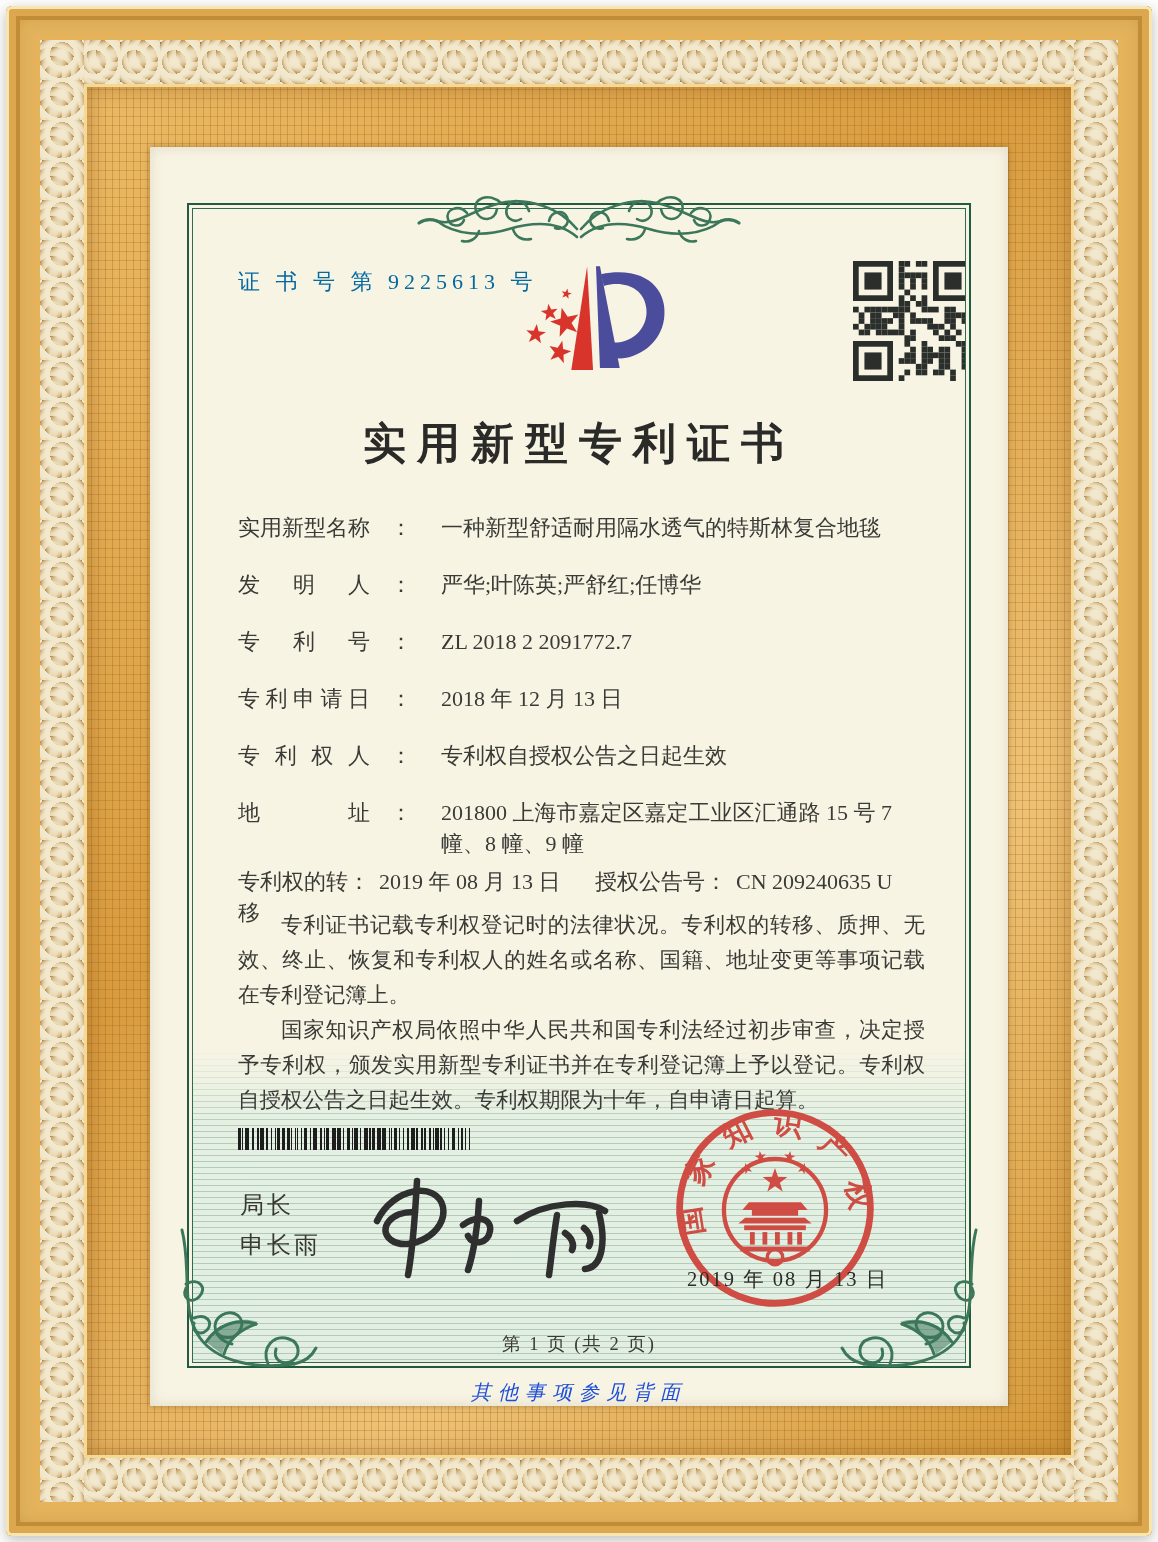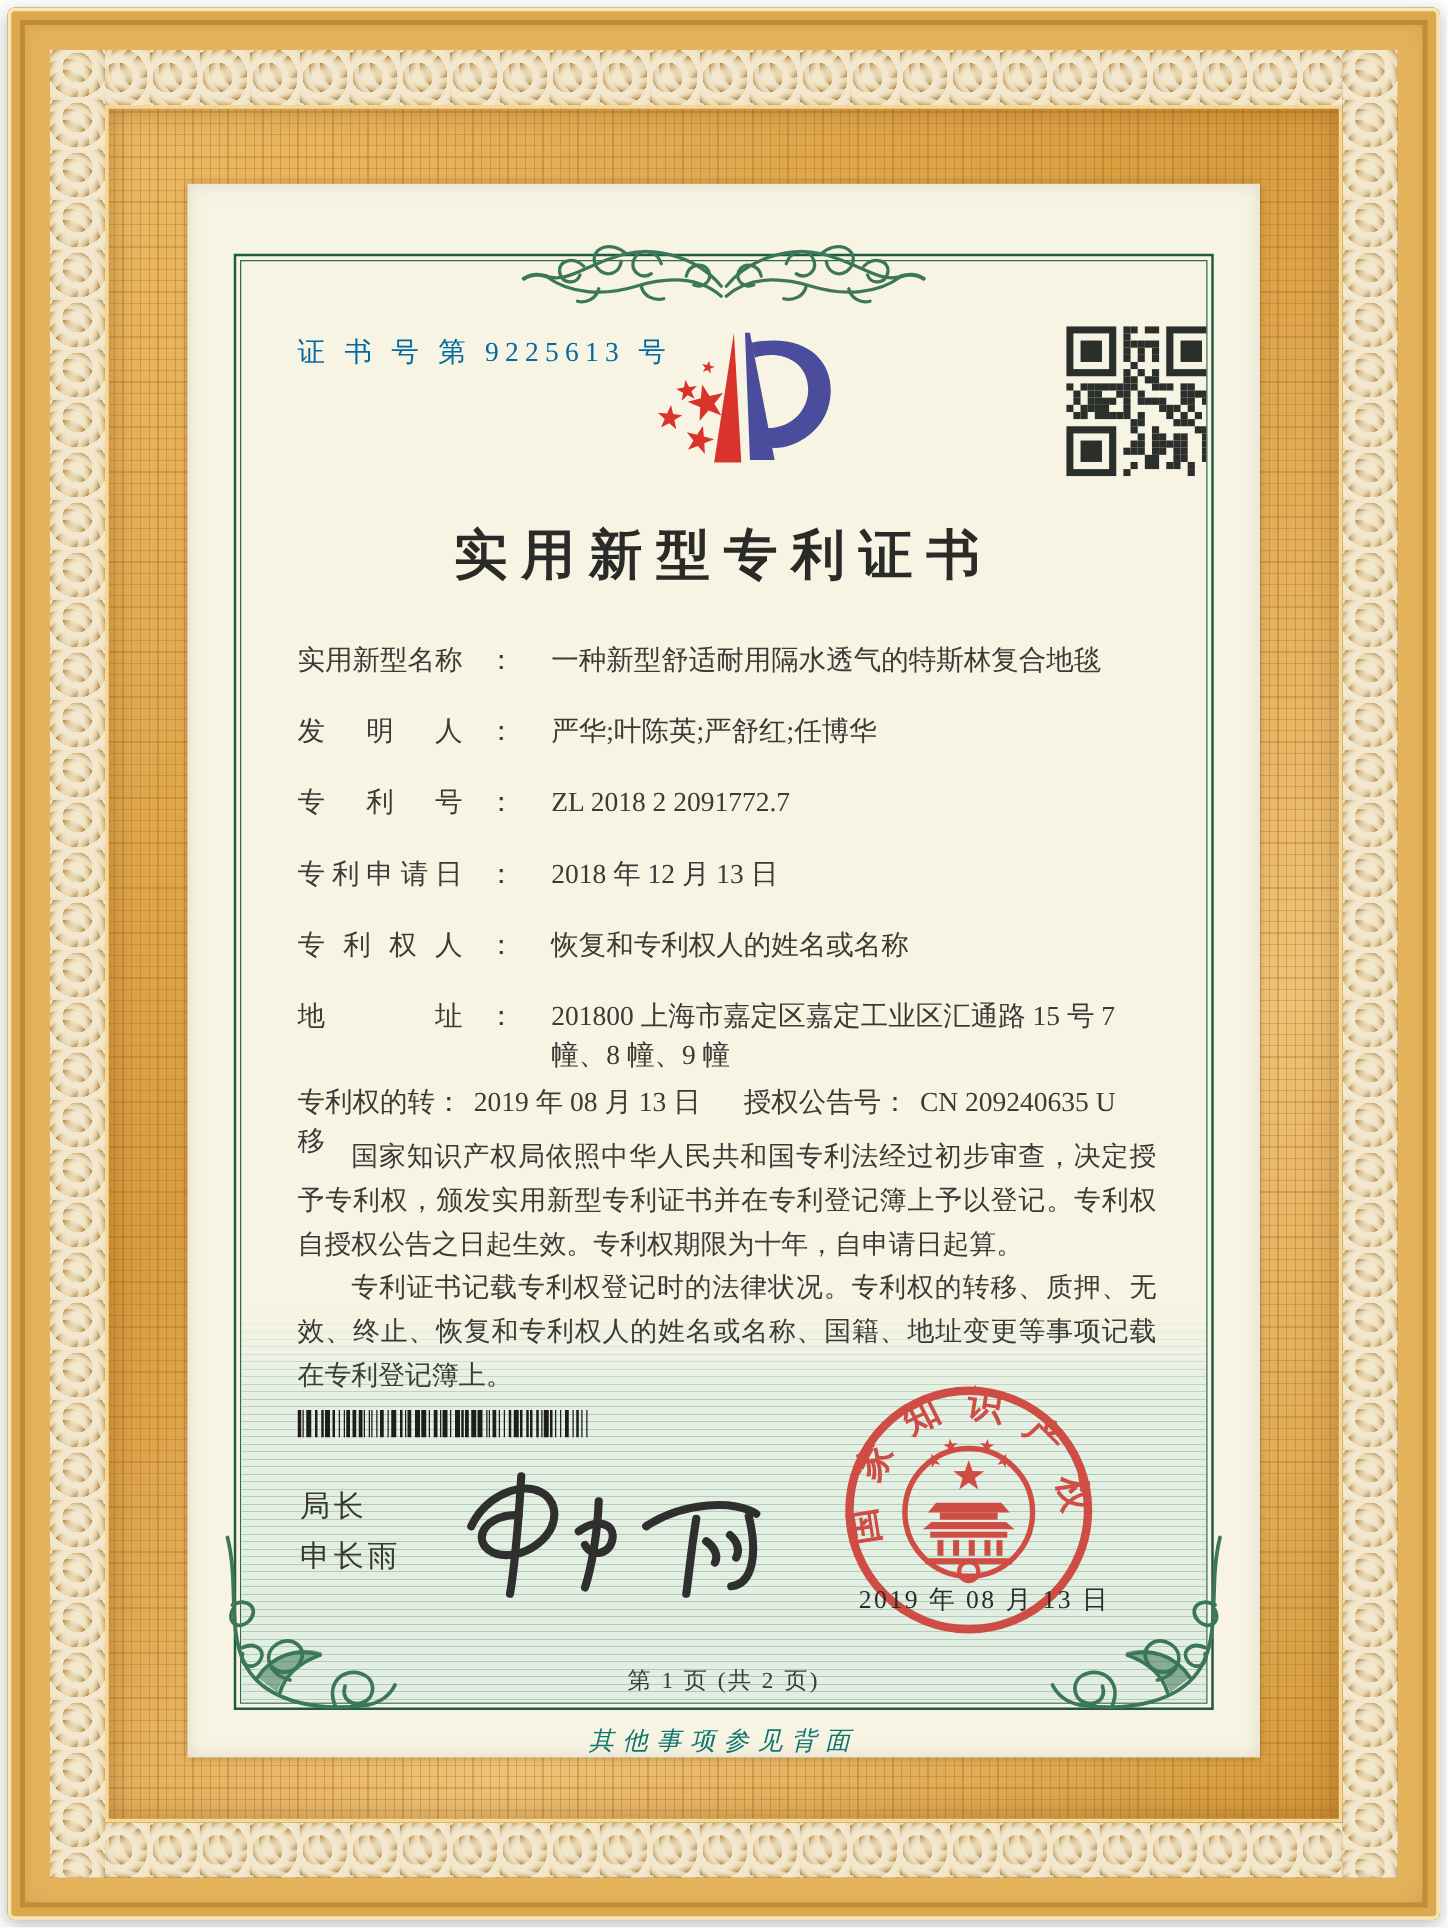--- a/index.html
+++ b/index.html
@@ -77,21 +77,21 @@
   .paras p{margin:0;text-indent:2em;text-align:justify;line-height:35px;font-size:21.5px;}
   .barcode{position:absolute;left:45px;top:919px;z-index:2;}
   .off-title{position:absolute;left:47px;top:980px;font-family:"Liberation Sans","DejaVu Sans",sans-serif;
     font-size:24px;color:#38382f;z-index:2;letter-spacing:3px;}
   .off-name{position:absolute;left:47px;top:1020px;font-family:"Liberation Sans","DejaVu Sans",sans-serif;
     font-size:24px;color:#38382f;z-index:2;letter-spacing:3px;}
   .sign{position:absolute;left:158px;top:958px;z-index:3;}
   .seal{position:absolute;left:476px;top:893px;z-index:2;opacity:.92;}
   .seal-date{position:absolute;left:494px;top:1056px;z-index:4;font-size:20.5px;color:#2b2b28;letter-spacing:2px;}
   .page-info{position:absolute;left:0;right:0;top:1122px;text-align:center;font-size:18.5px;color:#3a3a36;z-index:2;letter-spacing:2px;}
-  .back-note{position:absolute;left:0;right:0;top:1232px;text-align:center;font-size:20px;color:#0f766e;
+  .back-note{position:absolute;left:0;right:0;top:1232px;text-align:center;font-size:20px;color:#1d4ed8;
     font-style:italic;letter-spacing:7px;z-index:2;}
 </style>
 </head>
 <body>
 
 <div class="stage">
 
   <svg width="0" height="0" style="position:absolute">
     <defs>
       <path id="star5" d="M0,-10 L2.35,-3.24 L9.51,-3.09 L3.80,1.24 L5.88,8.09 L0,4 L-5.88,8.09 L-3.80,1.24 L-9.51,-3.09 L-2.35,-3.24 Z"></path>
@@ -314,42 +314,42 @@
             <span class="fvalue">ZL 2018 2 2091772.7</span>
           </div>
           <div class="frow">
             <span class="flabel">专利申请日</span>
               <span class="fcolon">：</span>
             <span class="fvalue">2018 年 12 月 13 日</span>
           </div>
           <div class="frow">
             <span class="flabel">专利权人</span>
               <span class="fcolon">：</span>
-            <span class="fvalue">恢复和专利权人的姓名或名称</span>
+            <span class="fvalue">专利权自授权公告之日起生效</span>
           </div>
           <div class="frow addr">
             <span class="flabel">地址</span>
               <span class="fcolon">：</span>
             <span class="fvalue">201800 上海市嘉定区嘉定工业区汇通路 15 号 7 幢、8 幢、9 幢</span>
           </div>
           <div class="grow">
             <span class="gpair">
               <span class="flabel2">专利权的转移</span>
                 <span class="fcolon">：</span>
               <span>2019 年 08 月 13 日</span>
             </span>
             <span class="gpair second">
               <span class="flabel2">授权公告号</span>
                 <span class="fcolon">：</span>
               <span>CN 209240635 U</span>
             </span>
           </div>
           <div class="paras">
+            <p>专利证书记载专利权登记时的法律状况。专利权的转移、质押、无效、终止、恢复和专利权人的姓名或名称、国籍、地址变更等事项记载在专利登记簿上。</p>
             <p>国家知识产权局依照中华人民共和国专利法经过初步审查，决定授予专利权，颁发实用新型专利证书并在专利登记簿上予以登记。专利权自授权公告之日起生效。专利权期限为十年，自申请日起算。</p>
-            <p>专利证书记载专利权登记时的法律状况。专利权的转移、质押、无效、终止、恢复和专利权人的姓名或名称、国籍、地址变更等事项记载在专利登记簿上。</p>
           </div>
         </div>
 
         <svg class="barcode" id="bc-svg" width="234" height="22" viewBox="0 0 234 22">
             <rect x="0" y="0" width="3" height="22" fill="#1d1d1d"></rect>
             <rect x="4" y="0" width="1" height="22" fill="#1d1d1d"></rect>
             <rect x="7" y="0" width="4" height="22" fill="#1d1d1d"></rect>
             <rect x="14" y="0" width="2" height="22" fill="#1d1d1d"></rect>
             <rect x="19" y="0" width="2" height="22" fill="#1d1d1d"></rect>
             <rect x="22" y="0" width="4" height="22" fill="#1d1d1d"></rect>

